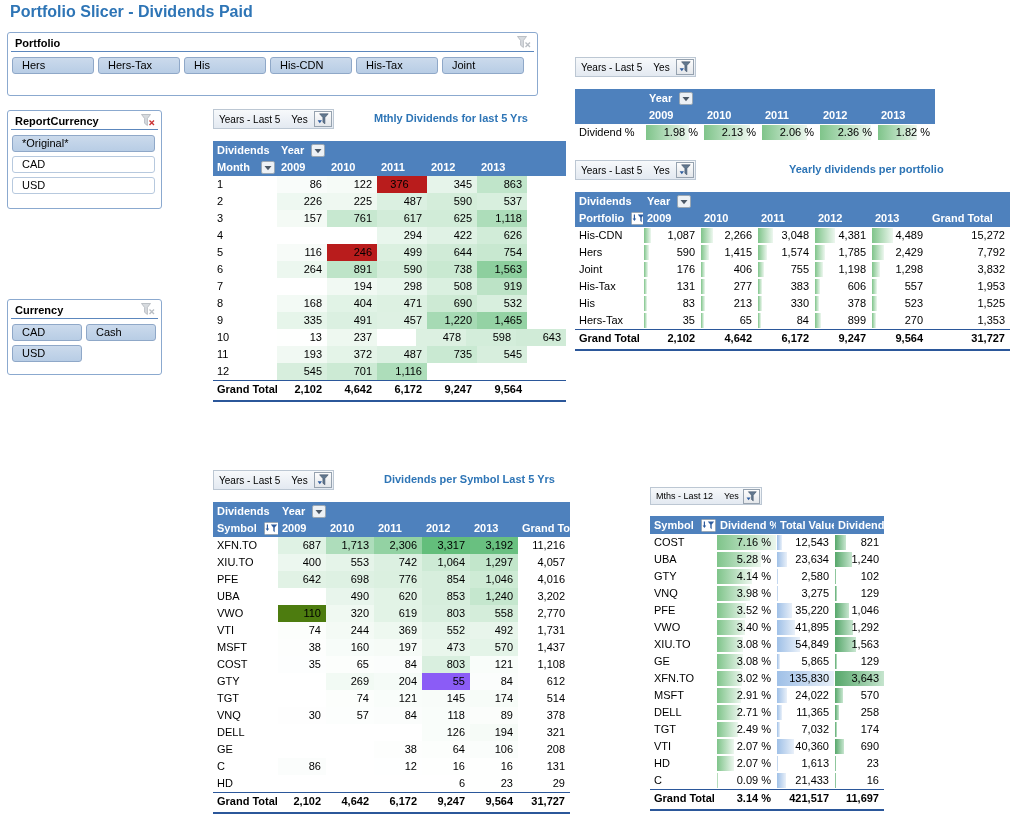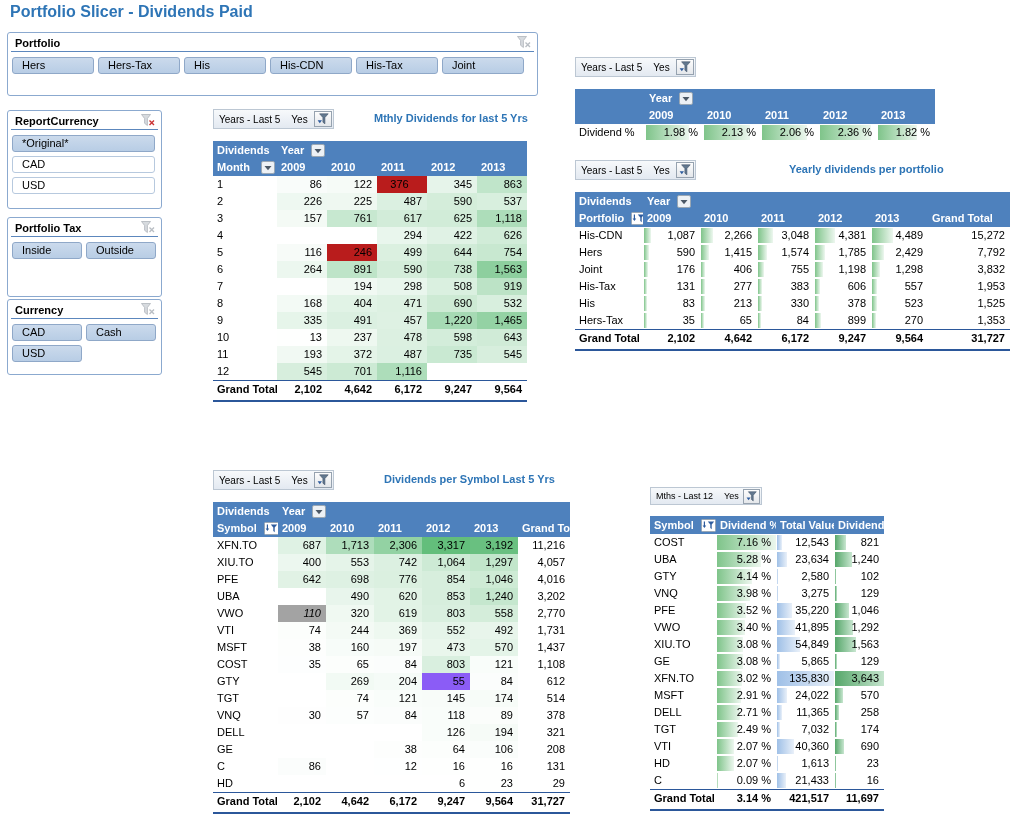--- a/index.html
+++ b/index.html
@@ -88,35 +88,20 @@
           </svg>
       </span>
     </div>
     <div class="slicer-buttons" id="btns-report_currency">
         <div class="sbtn bw-full">*Original*</div>
         <div class="sbtn bw-full unsel">CAD</div>
         <div class="sbtn bw-full unsel">USD</div>
       </div>
   </div>
 
-  <div class="abs slicer" style="left:7px;top:217px;width:155px;height:80px;">
-    <div class="slicer-head">
-      <span>Portfolio Tax</span>
-      <span class="clear-icon" id="clr-portfolio_tax">
-        <svg width="14" height="13" viewBox="0 0 14 13">
-            <path d="M0.5 0.5 H9.5 L6.4 4.5 V11.5 L3.6 9.3 V4.5 Z" fill="#D7DBDF" stroke="#AEB4BA" stroke-width="0.8"></path>
-            <path d="M8.5 6.5 L13 11 M13 6.5 L8.5 11" stroke="currentColor" stroke-width="1.4" fill="none"></path>
-          </svg>
-      </span>
-    </div>
-    <div class="slicer-buttons" id="btns-portfolio_tax">
-        <div class="sbtn bw-sm">Inside</div>
-        <div class="sbtn bw-sm">Outside</div>
-      </div>
-  </div>
 
   <div class="abs slicer" style="left:7px;top:299px;width:155px;height:76px;">
     <div class="slicer-head">
       <span>Currency</span>
       <span class="clear-icon" id="clr-currency">
         <svg width="14" height="13" viewBox="0 0 14 13">
             <path d="M0.5 0.5 H9.5 L6.4 4.5 V11.5 L3.6 9.3 V4.5 Z" fill="#D7DBDF" stroke="#AEB4BA" stroke-width="0.8"></path>
             <path d="M8.5 6.5 L13 11 M13 6.5 L8.5 11" stroke="currentColor" stroke-width="1.4" fill="none"></path>
           </svg>
       </span>
@@ -285,21 +270,21 @@
         <div class="pcell num" style="width: 50px; background: rgb(230, 245, 234);"><span class="vtx">335</span></div>
         <div class="pcell num" style="width: 50px; background: rgb(219, 240, 225);"><span class="vtx">491</span></div>
         <div class="pcell num" style="width: 50px; background: rgb(222, 241, 227);"><span class="vtx">457</span></div>
         <div class="pcell num" style="width: 50px; background: rgb(166, 218, 180);"><span class="vtx">1,220</span></div>
         <div class="pcell num" style="width: 50px; background: rgb(148, 210, 164);"><span class="vtx">1,465</span></div>
       </div>
       <div class="prow pbody">
         <div class="pcell lab" style="width: 64px;">10</div>
         <div class="pcell num" style="width: 50px; background: rgb(254, 255, 254);"><span class="vtx">13</span></div>
         <div class="pcell num" style="width: 50px; background: rgb(238, 248, 240);"><span class="vtx">237</span></div>
-        <div class="pcell num" style="width: 50px; background: rgb(220, 240, 225);"><span class="vtx">478</span></div>
+        <div class="pcell num" style="width: 50px; background: rgb(220, 240, 225); margin-left: 39px;"><span class="vtx">478</span></div>
         <div class="pcell num" style="width: 50px; background: rgb(211, 237, 218);"><span class="vtx">598</span></div>
         <div class="pcell num" style="width: 50px; background: rgb(208, 235, 215);"><span class="vtx">643</span></div>
       </div>
       <div class="prow pbody">
         <div class="pcell lab" style="width: 64px;">11</div>
         <div class="pcell num" style="width: 50px; background: rgb(241, 249, 243);"><span class="vtx">193</span></div>
         <div class="pcell num" style="width: 50px; background: rgb(228, 244, 232);"><span class="vtx">372</span></div>
         <div class="pcell num" style="width: 50px; background: rgb(219, 240, 225);"><span class="vtx">487</span></div>
         <div class="pcell num" style="width: 50px; background: rgb(201, 233, 210);"><span class="vtx">735</span></div>
         <div class="pcell num" style="width: 50px; background: rgb(215, 238, 221);"><span class="vtx">545</span></div>
@@ -512,21 +497,21 @@
         <div class="pcell lab" style="width: 65px;">UBA</div>
         <div class="pcell num" style="width: 48px;"><span class="vtx"></span></div>
         <div class="pcell num" style="width: 48px; background: rgb(232, 245, 236);"><span class="vtx">490</span></div>
         <div class="pcell num" style="width: 48px; background: rgb(226, 243, 230);"><span class="vtx">620</span></div>
         <div class="pcell num" style="width: 48px; background: rgb(215, 238, 221);"><span class="vtx">853</span></div>
         <div class="pcell num" style="width: 48px; background: rgb(197, 231, 206);"><span class="vtx">1,240</span></div>
         <div class="pcell num" style="width: 52px;"><span class="vtx">3,202</span></div>
       </div>
       <div class="prow pbody">
         <div class="pcell lab" style="width: 65px;">VWO</div>
-        <div class="pcell num" style="width: 48px; background: #a3a3a3; font-style: italic;"><span class="vtx">110</span></div>
+        <div class="pcell num" style="width: 48px; background: #4d7c0f;"><span class="vtx">110</span></div>
         <div class="pcell num" style="width: 48px; background: rgb(240, 249, 242);"><span class="vtx">320</span></div>
         <div class="pcell num" style="width: 48px; background: rgb(226, 243, 230);"><span class="vtx">619</span></div>
         <div class="pcell num" style="width: 48px; background: rgb(217, 239, 223);"><span class="vtx">803</span></div>
         <div class="pcell num" style="width: 48px; background: rgb(212, 237, 218);"><span class="vtx">558</span></div>
         <div class="pcell num" style="width: 52px;"><span class="vtx">2,770</span></div>
       </div>
       <div class="prow pbody">
         <div class="pcell lab" style="width: 65px;">VTI</div>
         <div class="pcell num" style="width: 48px; background: rgb(252, 254, 252);"><span class="vtx">74</span></div>
         <div class="pcell num" style="width: 48px; background: rgb(244, 250, 245);"><span class="vtx">244</span></div>

